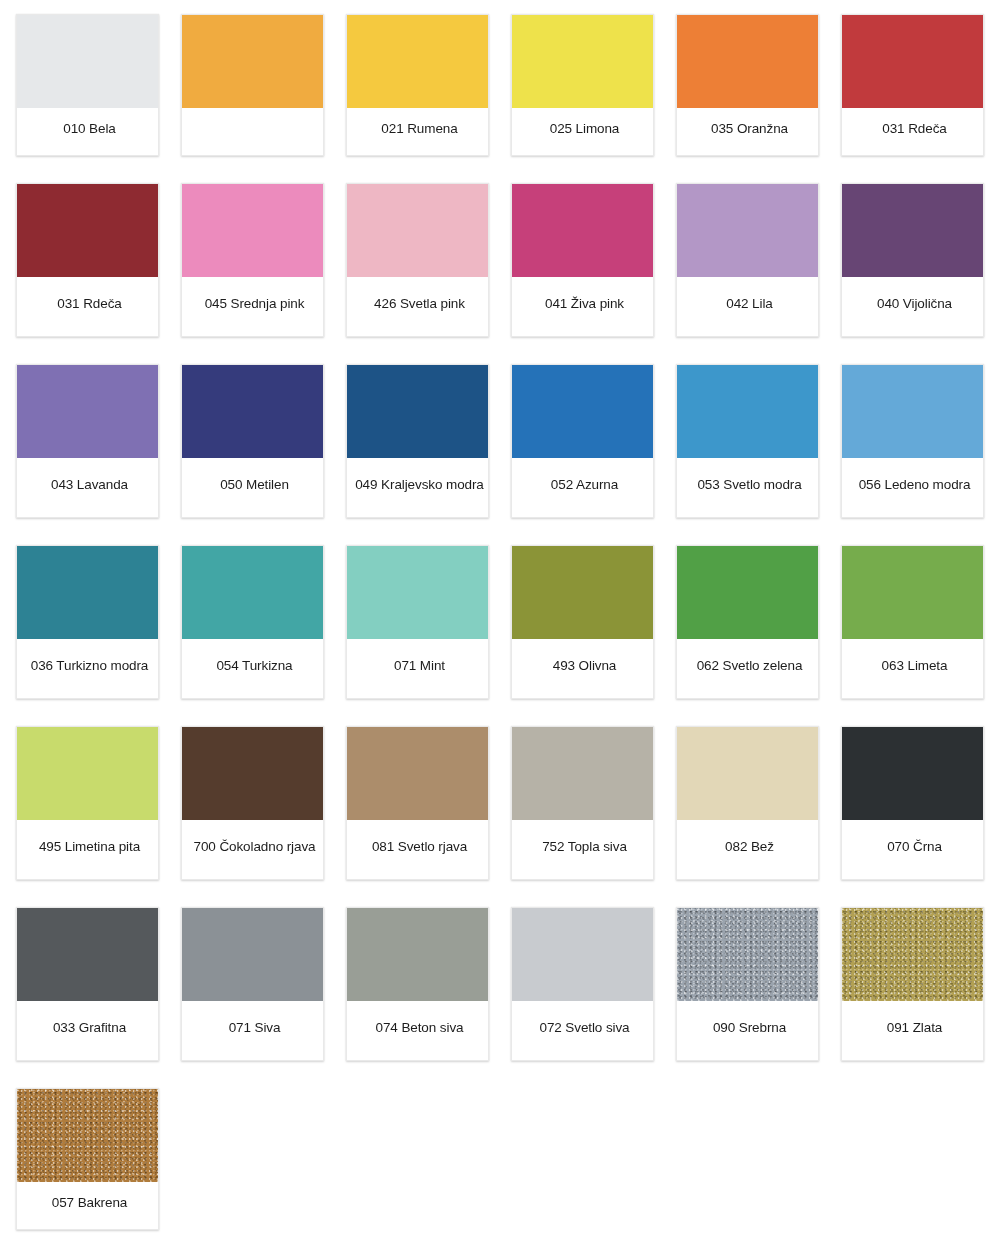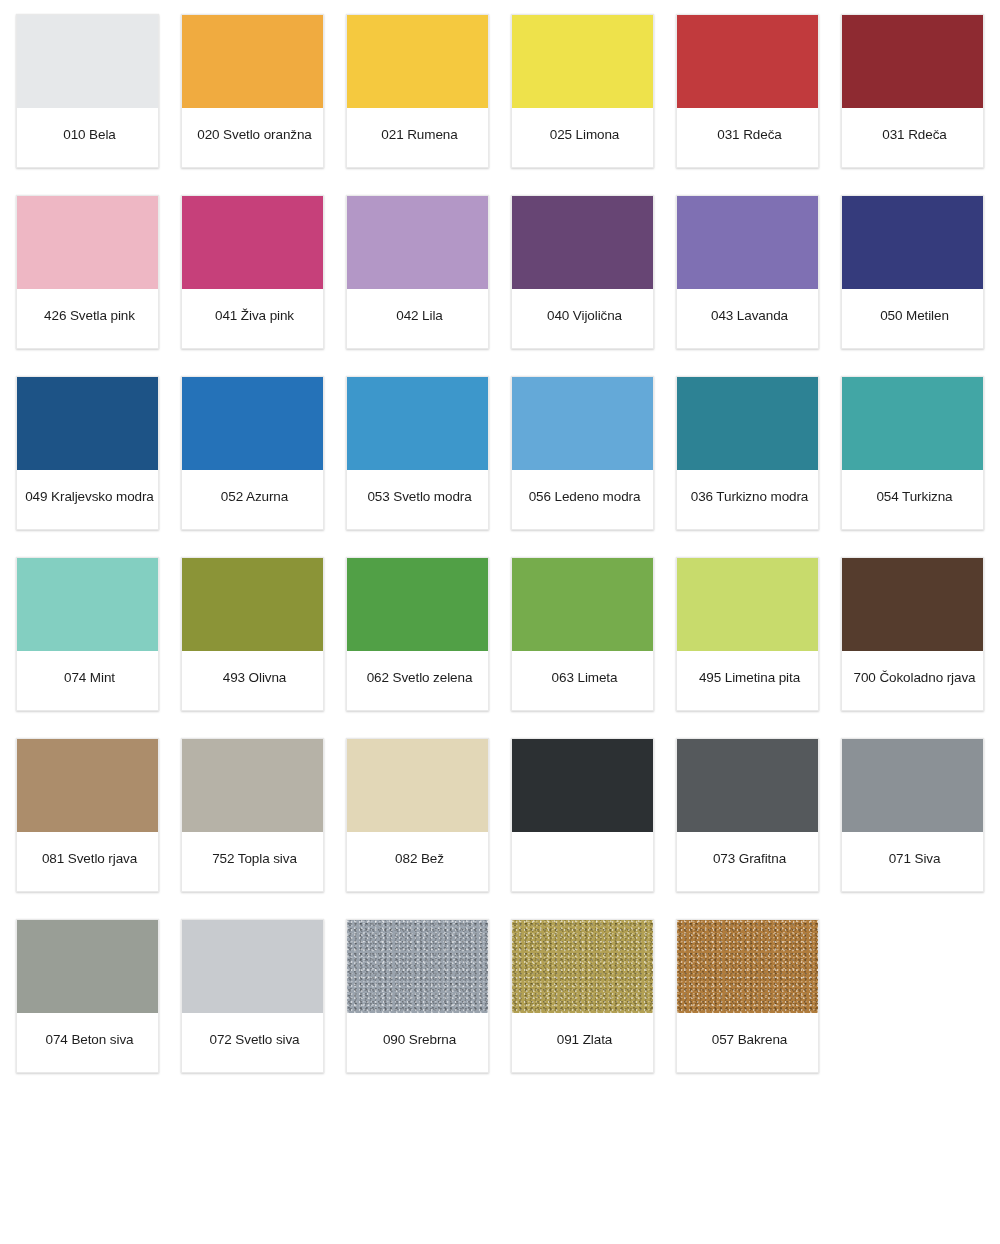--- a/index.html
+++ b/index.html
@@ -81,39 +81,46 @@
 </head>
 <body>
 
 <div id="palette-grid">
     <div class="swatch-card">
       <div class="swatch-color" style="background-color: rgb(230, 232, 234);"></div>
       <div class="swatch-label">010  Bela</div>
     </div>
     <div class="swatch-card">
       <div class="swatch-color" style="background-color: rgb(240, 171, 64);"></div>
-      <div class="swatch-label two-line">020 Svetlo oranžna</div>
     </div>
     <div class="swatch-card">
       <div class="swatch-color" style="background-color: rgb(245, 201, 63);"></div>
       <div class="swatch-label">021  Rumena</div>
     </div>
     <div class="swatch-card">
       <div class="swatch-color" style="background-color: rgb(238, 226, 75);"></div>
       <div class="swatch-label">025  Limona</div>
     </div>
     <div class="swatch-card">
+      <div class="swatch-color" style="background-color: rgb(237, 127, 54);"></div>
+      <div class="swatch-label">035  Oranžna</div>
+    </div>
+    <div class="swatch-card">
       <div class="swatch-color" style="background-color: rgb(193, 58, 61);"></div>
       <div class="swatch-label">031 Rdeča</div>
     </div>
     <div class="swatch-card">
       <div class="swatch-color" style="background-color: rgb(142, 42, 49);"></div>
       <div class="swatch-label">031 Rdeča</div>
     </div>
     <div class="swatch-card">
+      <div class="swatch-color" style="background-color: rgb(236, 139, 189);"></div>
+      <div class="swatch-label two-line">045 Srednja pink</div>
+    </div>
+    <div class="swatch-card">
       <div class="swatch-color" style="background-color: rgb(238, 183, 196);"></div>
       <div class="swatch-label two-line">426 Svetla pink</div>
     </div>
     <div class="swatch-card">
       <div class="swatch-color" style="background-color: rgb(198, 64, 122);"></div>
       <div class="swatch-label two-line">041 Živa pink</div>
     </div>
     <div class="swatch-card">
       <div class="swatch-color" style="background-color: rgb(179, 151, 198);"></div>
       <div class="swatch-label">042  Lila</div>
@@ -149,21 +156,21 @@
     <div class="swatch-card">
       <div class="swatch-color" style="background-color: rgb(45, 130, 148);"></div>
       <div class="swatch-label two-line">036 Turkizno modra</div>
     </div>
     <div class="swatch-card">
       <div class="swatch-color" style="background-color: rgb(66, 166, 165);"></div>
       <div class="swatch-label">054 Turkizna</div>
     </div>
     <div class="swatch-card">
       <div class="swatch-color" style="background-color: rgb(131, 207, 193);"></div>
-      <div class="swatch-label">074 Mint</div>
+      <div class="swatch-label">071 Mint</div>
     </div>
     <div class="swatch-card">
       <div class="swatch-color" style="background-color: rgb(139, 148, 55);"></div>
       <div class="swatch-label">493 Olivna</div>
     </div>
     <div class="swatch-card">
       <div class="swatch-color" style="background-color: rgb(81, 160, 70);"></div>
       <div class="swatch-label two-line">062 Svetlo zelena</div>
     </div>
     <div class="swatch-card">
@@ -185,24 +192,25 @@
     <div class="swatch-card">
       <div class="swatch-color" style="background-color: rgb(182, 178, 167);"></div>
       <div class="swatch-label two-line">752 Topla siva</div>
     </div>
     <div class="swatch-card">
       <div class="swatch-color" style="background-color: rgb(226, 215, 183);"></div>
       <div class="swatch-label">082 Bež</div>
     </div>
     <div class="swatch-card">
       <div class="swatch-color" style="background-color: rgb(44, 48, 51);"></div>
+      <div class="swatch-label">070 Črna</div>
     </div>
     <div class="swatch-card">
       <div class="swatch-color" style="background-color: rgb(85, 89, 92);"></div>
-      <div class="swatch-label">073 Grafitna</div>
+      <div class="swatch-label">033 Grafitna</div>
     </div>
     <div class="swatch-card">
       <div class="swatch-color" style="background-color: rgb(139, 145, 150);"></div>
       <div class="swatch-label">071 Siva</div>
     </div>
     <div class="swatch-card">
       <div class="swatch-color" style="background-color: rgb(153, 158, 150);"></div>
       <div class="swatch-label two-line">074 Beton siva</div>
     </div>
     <div class="swatch-card">

